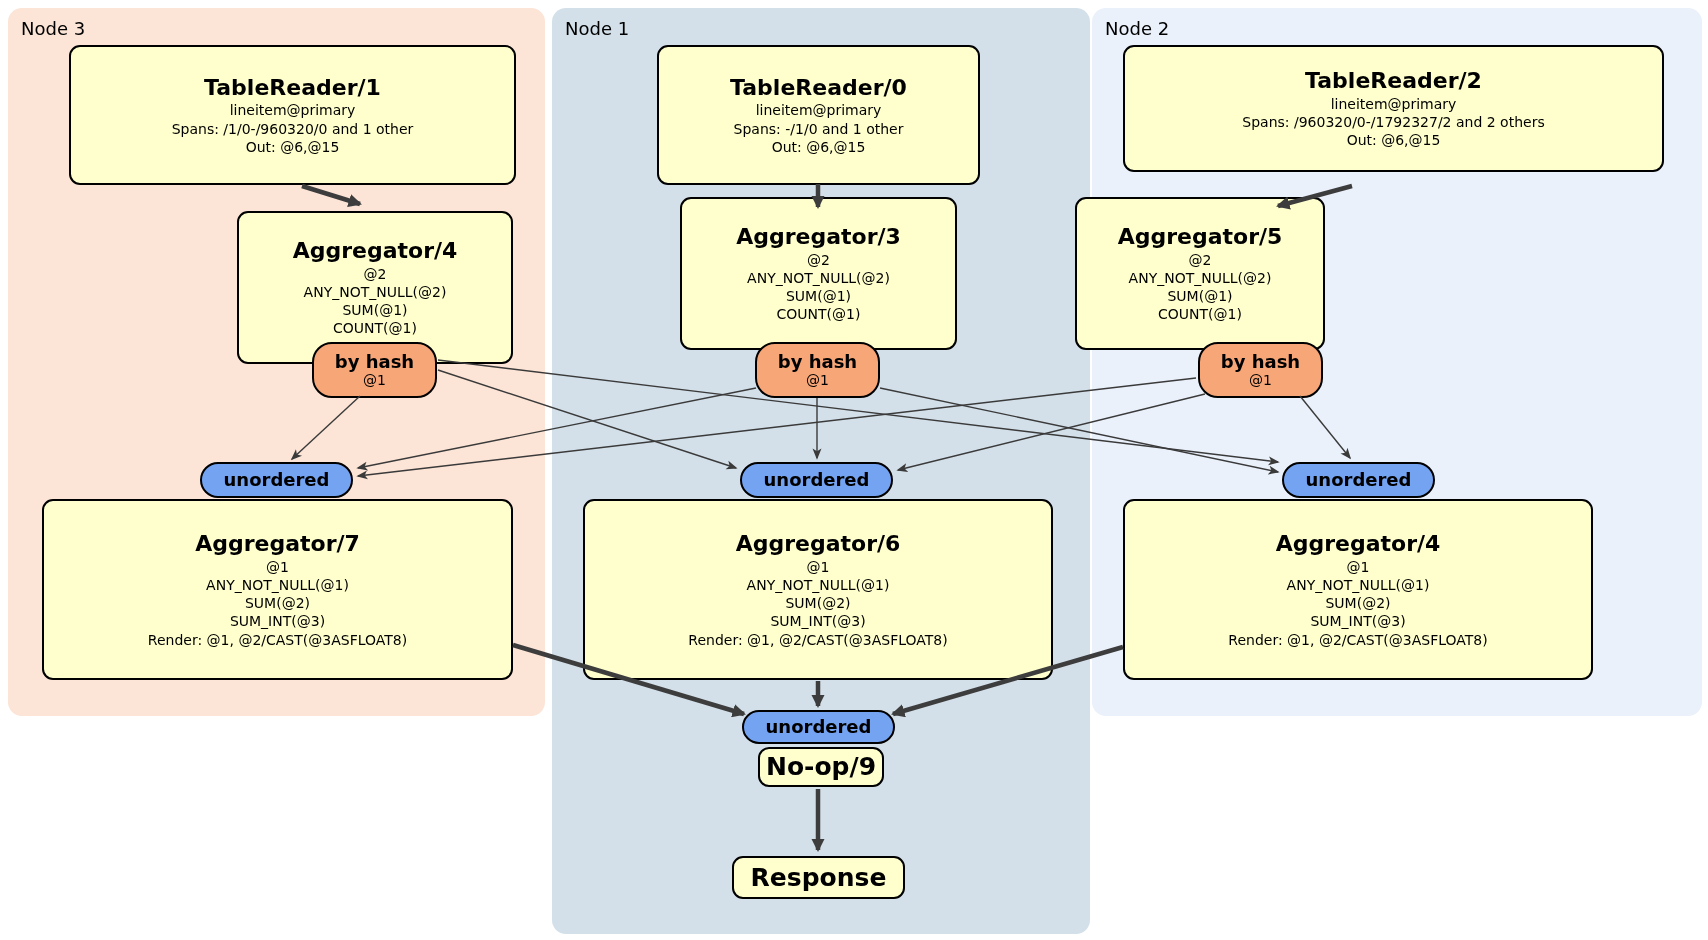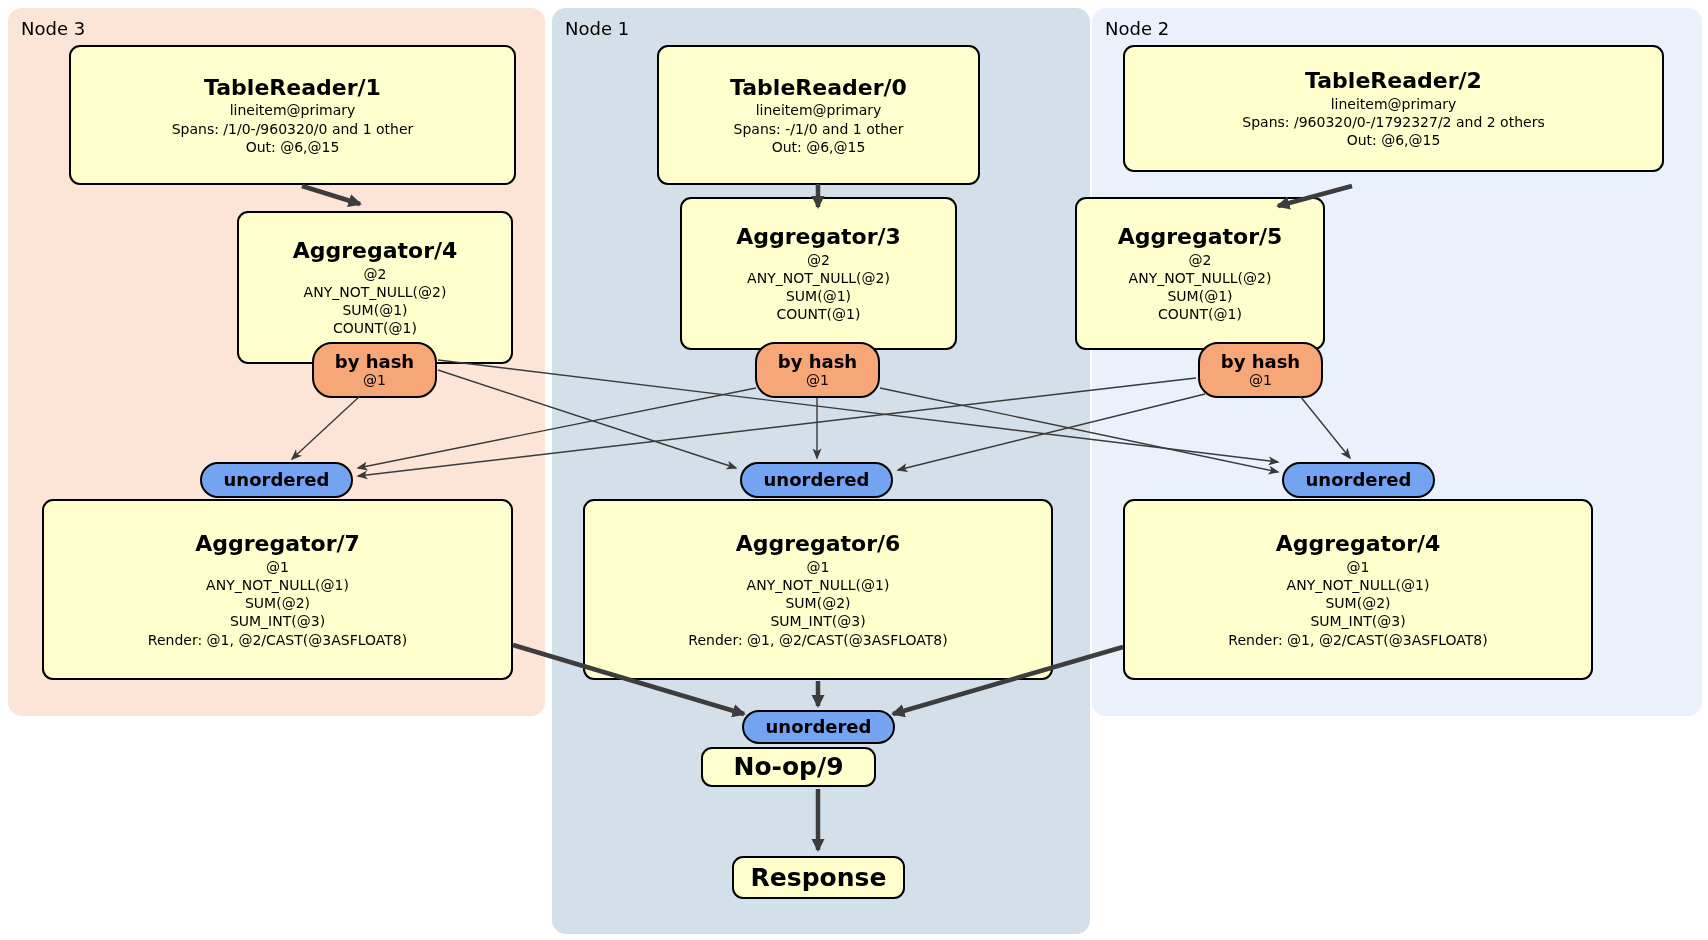--- a/index.html
+++ b/index.html
@@ -34,21 +34,21 @@
   
   .b-tr1{left:69px;top:45px;width:447px;height:140px;}
   .b-tr0{left:657px;top:45px;width:323px;height:140px;}
   .b-tr2{left:1123px;top:45px;width:541px;height:127px;}
   .b-agg4{left:237px;top:211px;width:276px;height:153px;}
   .b-agg3{left:680px;top:197px;width:277px;height:153px;}
   .b-agg5{left:1075px;top:197px;width:250px;height:153px;}
   .b-agg7{left:42px;top:499px;width:471px;height:181px;}
   .b-agg6{left:583px;top:499px;width:470px;height:181px;}
   .b-agg8{left:1123px;top:499px;width:470px;height:181px;}
-  .b-noop{left:701px;top:747px;width:175px;height:40px;}
+  .b-noop{left:758px;top:747px;width:126px;height:40px;}
   .b-resp{left:732px;top:856px;width:173px;height:43px;}
 
   .p-hash4{left:312px;top:342px;width:125px;height:56px;}
   .p-hash3{left:755px;top:342px;width:125px;height:56px;}
   .p-hash5{left:1198px;top:342px;width:125px;height:56px;}
   .p-un7{left:200px;top:462px;width:153px;height:36px;}
   .p-un6{left:740px;top:462px;width:153px;height:36px;}
   .p-un8{left:1282px;top:462px;width:153px;height:36px;}
   .p-un9{left:742px;top:710px;width:153px;height:34px;}
 

